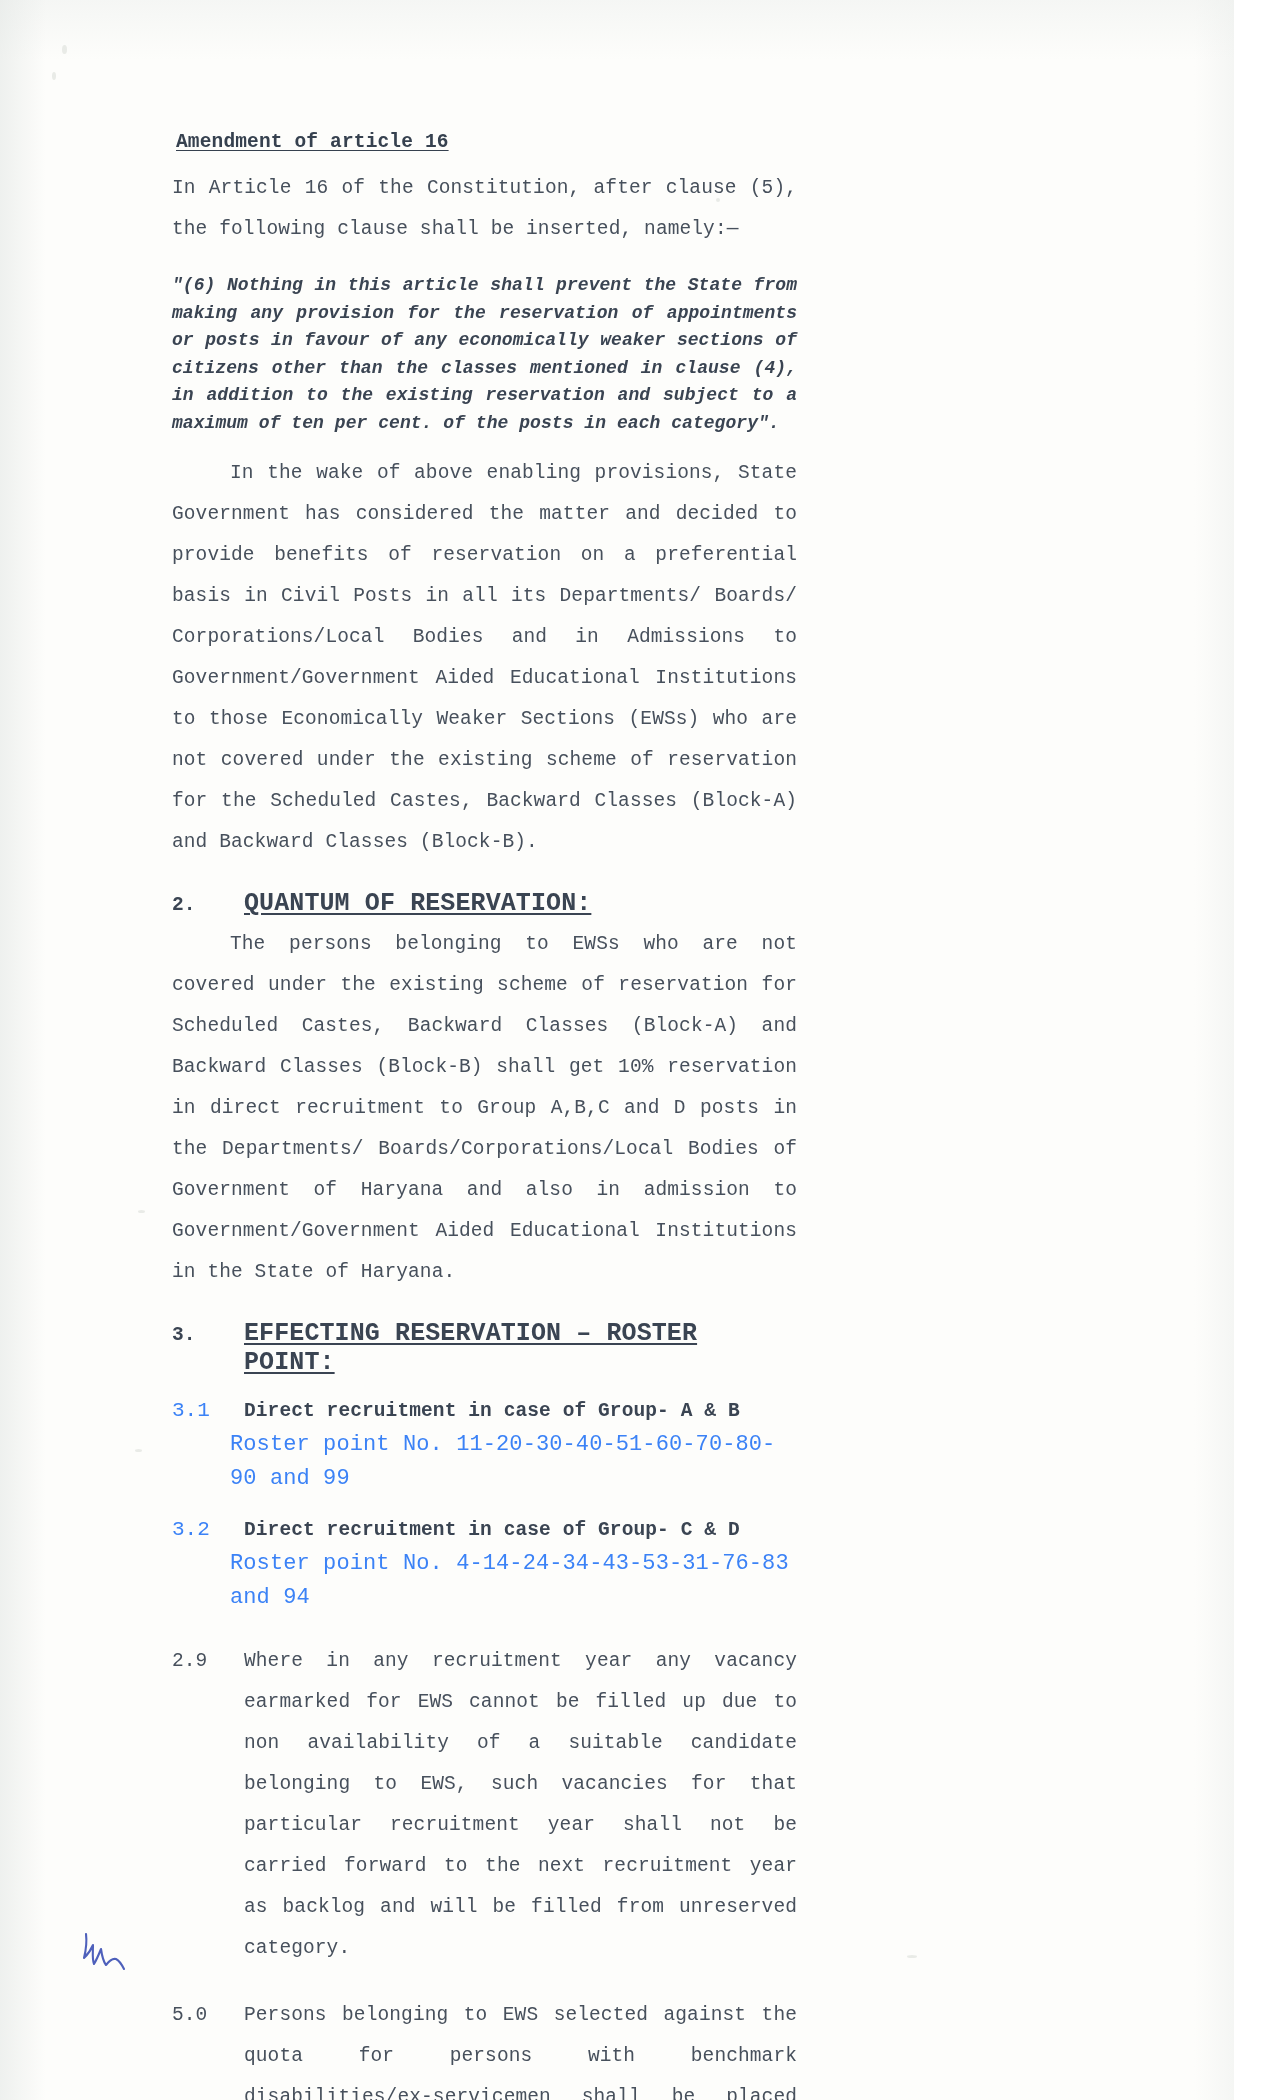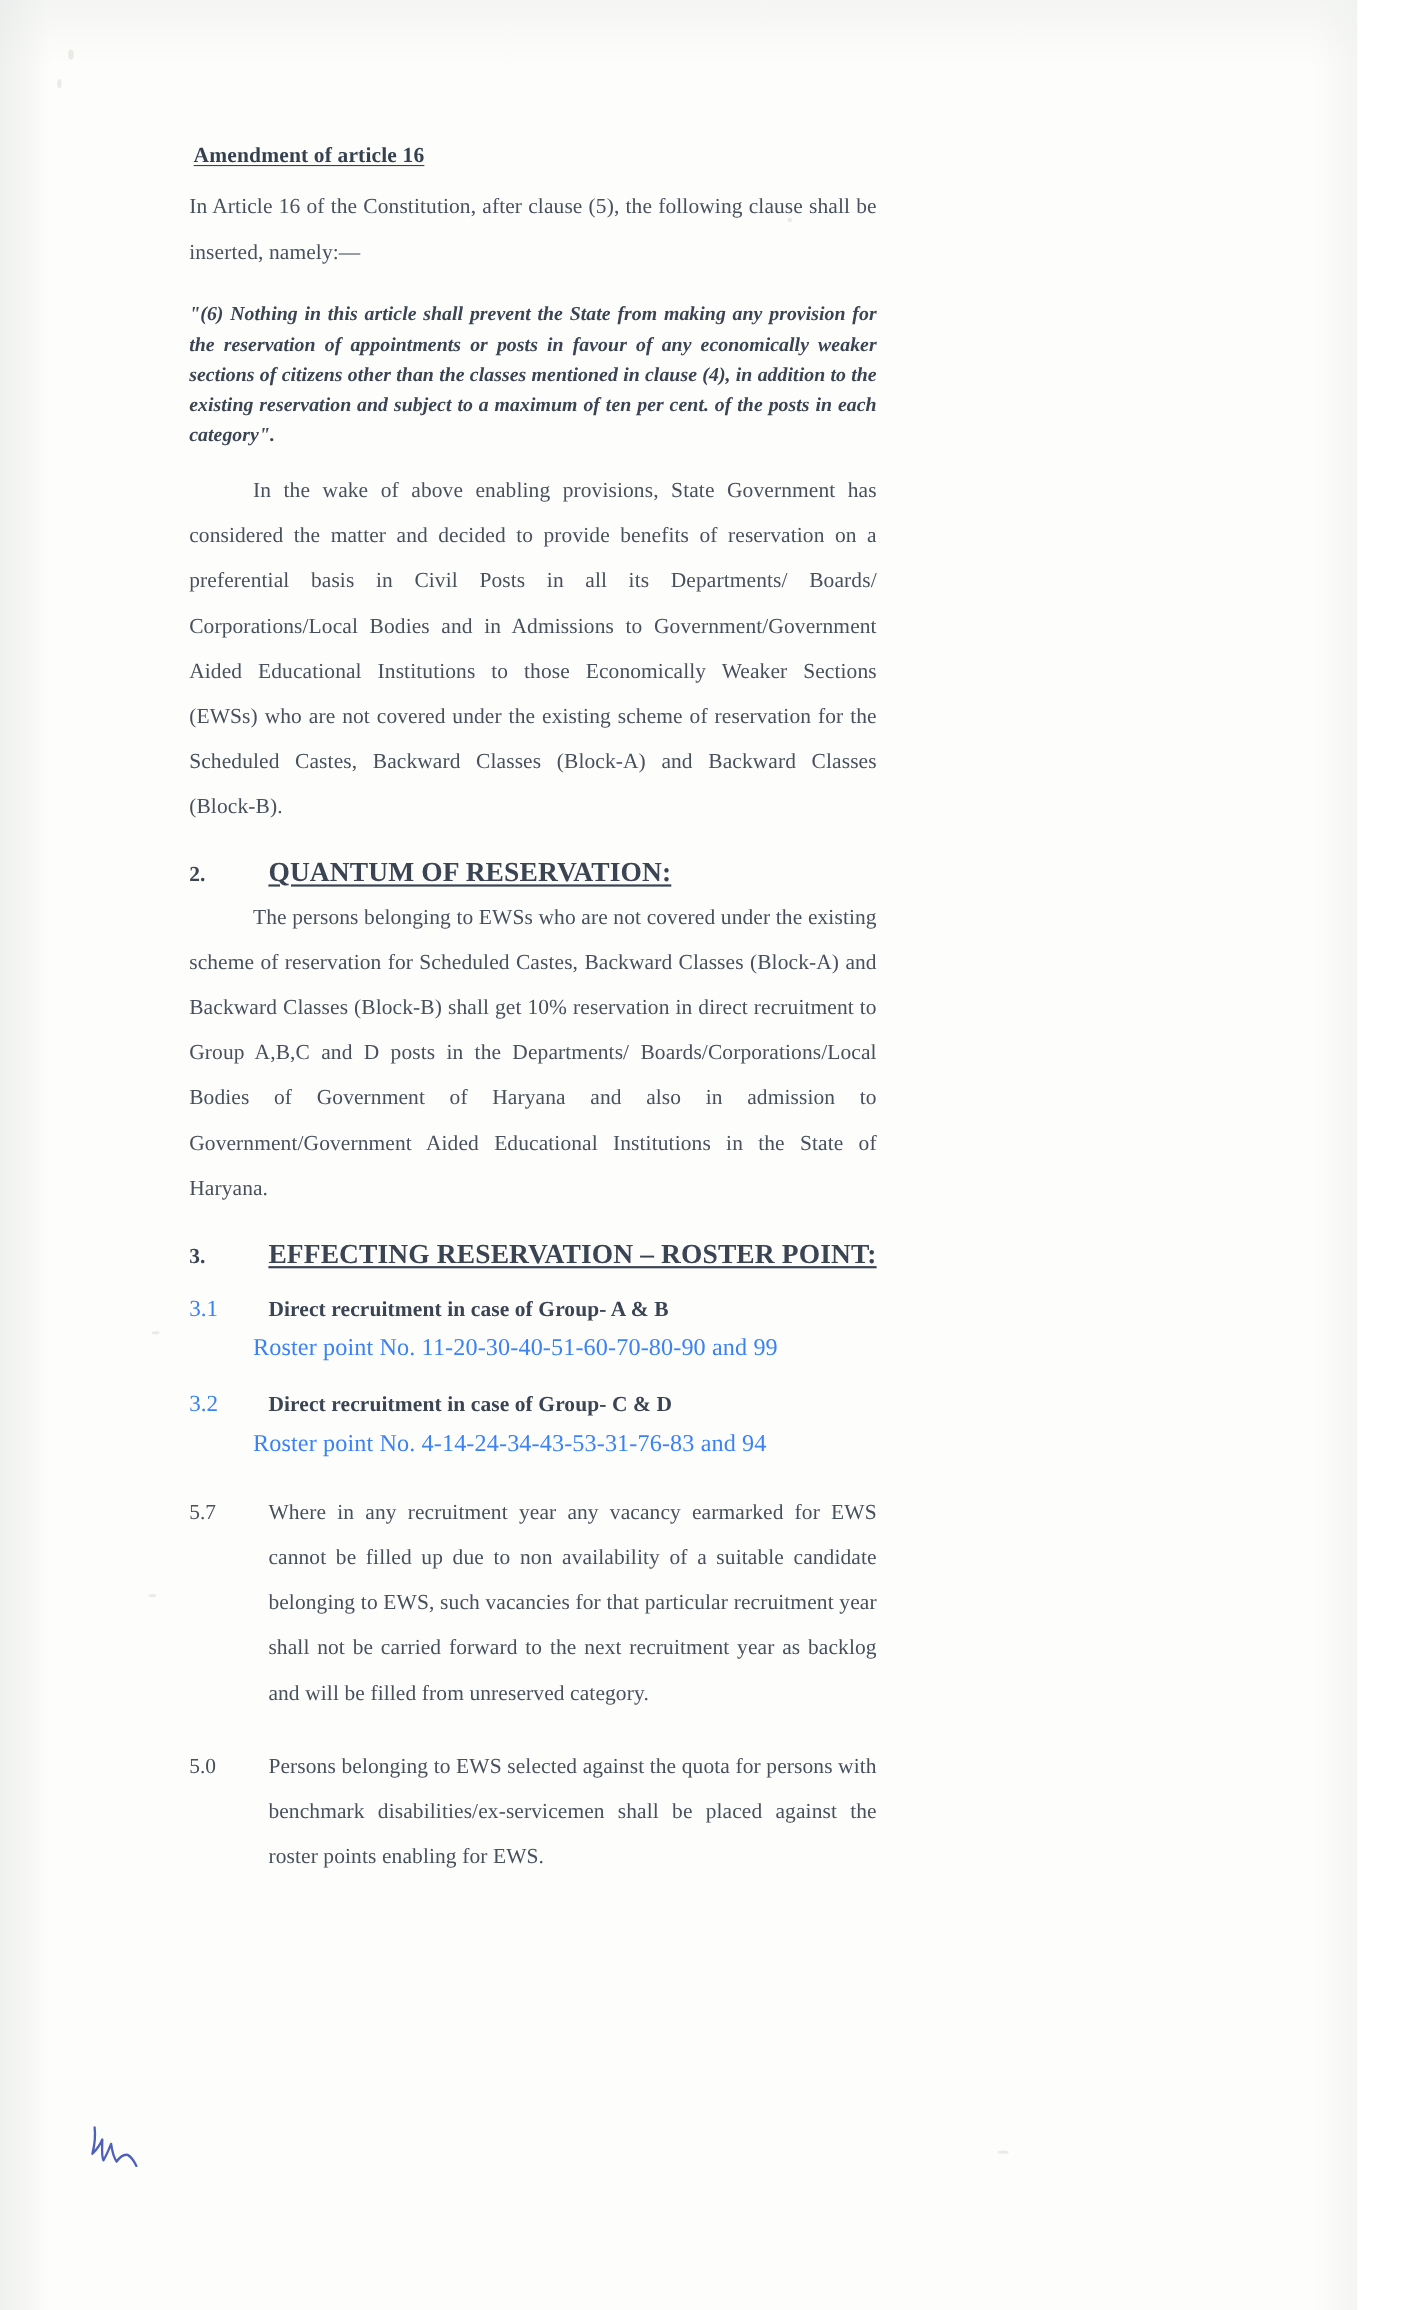--- a/index.html
+++ b/index.html
@@ -6,21 +6,21 @@
     margin: 0;
     padding: 0;
     background: #ffffff;
   }
   .page {
     position: relative;
     width: 1234px;
     height: 2100px;
     background: #fdfdfb;
     overflow: hidden;
-    font-family: Liberation Serif, serif;
+    font-family: Liberation Mono, monospace;
     color: #3b4654;
   }
   
   .scan-tint {
     position: absolute;
     inset: 0;
     background:
       linear-gradient(90deg, rgba(226,230,228,0.55) 0px, rgba(255,255,255,0) 46px),
       linear-gradient(180deg, rgba(235,238,236,0.45) 0px, rgba(255,255,255,0) 60px),
       linear-gradient(270deg, rgba(232,235,233,0.40) 0px, rgba(255,255,255,0) 40px);
@@ -195,21 +195,21 @@
     <p class="roster-line">Roster point No. 11-20-30-40-51-60-70-80-90 and 99</p>
 
     <div class="subsection">
       <span class="subsection-num">3.2</span>
       <span class="subsection-title">Direct recruitment in case of Group- C &amp; D</span>
     </div>
 
     <p class="roster-line">Roster point No. 4-14-24-34-43-53-31-76-83 and 94</p>
 
     <div class="numbered-para">
-      <span class="np-num">5.7</span>
+      <span class="np-num">2.9</span>
       <span class="np-body">Where in any recruitment year any vacancy earmarked for EWS cannot be filled up due to non availability of a suitable candidate belonging to EWS, such vacancies for that particular recruitment year shall not be carried forward to the next recruitment year as backlog and will be filled from unreserved category.</span>
     </div>
 
     <div class="numbered-para">
       <span class="np-num">5.0</span>
       <span class="np-body">Persons belonging to EWS selected against the quota for persons with benchmark disabilities/ex-servicemen shall be placed against the roster points enabling for EWS.</span>
     </div>
 
   </div>
 

